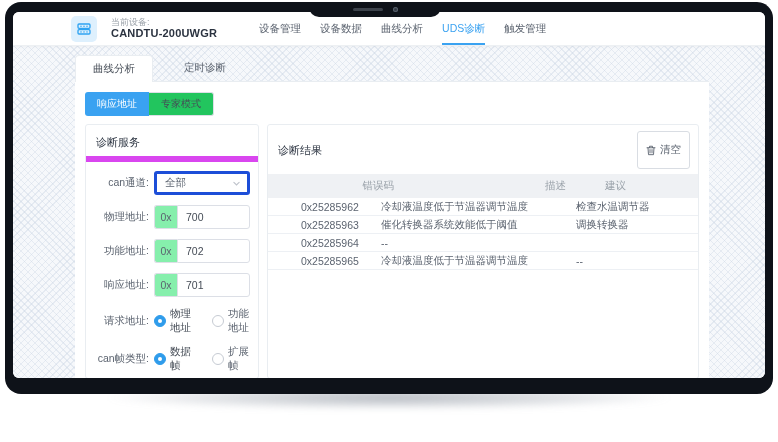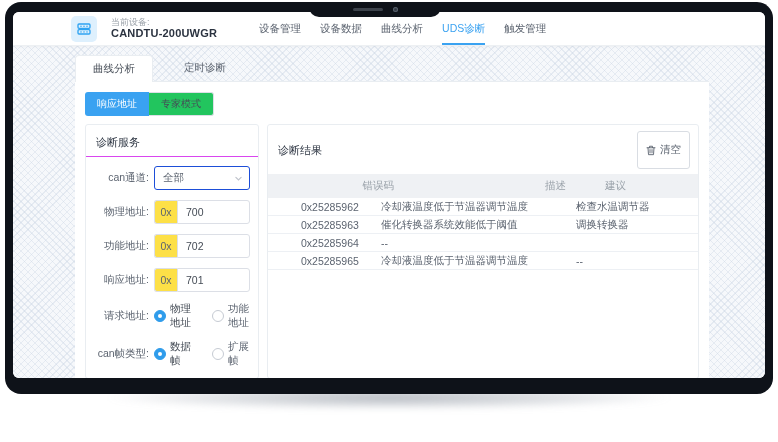--- a/index.html
+++ b/index.html
@@ -61,34 +61,34 @@
   .mode.active { background:#3aa2f1; color:#fff; border-radius:3px 0 0 3px; }
   .mode.inactive { background:#22c55e; color:#454c56; border:1px solid #dcdfe6;
     border-left:none; border-radius:0 3px 3px 0; }
 
   
   .panels { display:flex; gap:8px; margin-top:8px; height:255px; }
   .panel { border:1px solid #e9edf1; border-radius:3px; background:#fff; overflow:hidden; }
   .panel.left { width:174px; flex:none; }
   .panel.right { flex:1; min-width:0; }
   .panel-title { font-size:11px; color:#303845; }
-  .panel-head-l { padding:7px 10px 6px; border-bottom:1px solid #d946ef; }
+  .panel-head-l { padding:7px 10px 6px; border-bottom:6px solid #d946ef; }
   .panel-head-r { padding:6px 8px 5px 10px; display:flex; align-items:center;
     justify-content:space-between; }
 
   
   .form { padding:9px 8px 0 5px; }
   .frow { display:flex; align-items:center; margin-bottom:10px; }
   .flabel { width:58px; flex:none; text-align:right; font-size:10.5px; color:#5c6470;
     margin-right:5px; }
-  .select { flex:1; height:24px; border:1px solid #1d4ed8; border-radius:3px; background:#fff;
+  .select { flex:1; height:24px; border:3px solid #1d4ed8; border-radius:3px; background:#fff;
     display:flex; align-items:center; justify-content:space-between; padding:0 6px 0 8px;
     font-size:10.5px; color:#5c6470; cursor:pointer; }
   .prefix { width:23px; height:24px; flex:none; border:1px solid #dcdfe6; border-right:none;
-    border-radius:3px 0 0 3px; background:#fde047; display:flex; align-items:center;
+    border-radius:3px 0 0 3px; background:#86efac; display:flex; align-items:center;
     justify-content:center; font-size:10.5px; color:#5c6470; }
   .addr { flex:1; min-width:0; height:24px; border:1px solid #dcdfe6; border-radius:0 3px 3px 0;
     padding:0 8px; font-size:10.5px; color:#454c56; outline:none;
     font-family:"Liberation Sans","DejaVu Sans",sans-serif; }
   .radio-group { display:flex; gap:20px; align-items:center; }
   .radio-opt { display:flex; align-items:center; gap:4px; font-size:10.5px; color:#454c56;
     cursor:pointer; }
   .radio-opt.off { color:#5c6470; }
   .radio { width:12px; height:12px; border-radius:50%; flex:none; display:flex;
     align-items:center; justify-content:center; }

